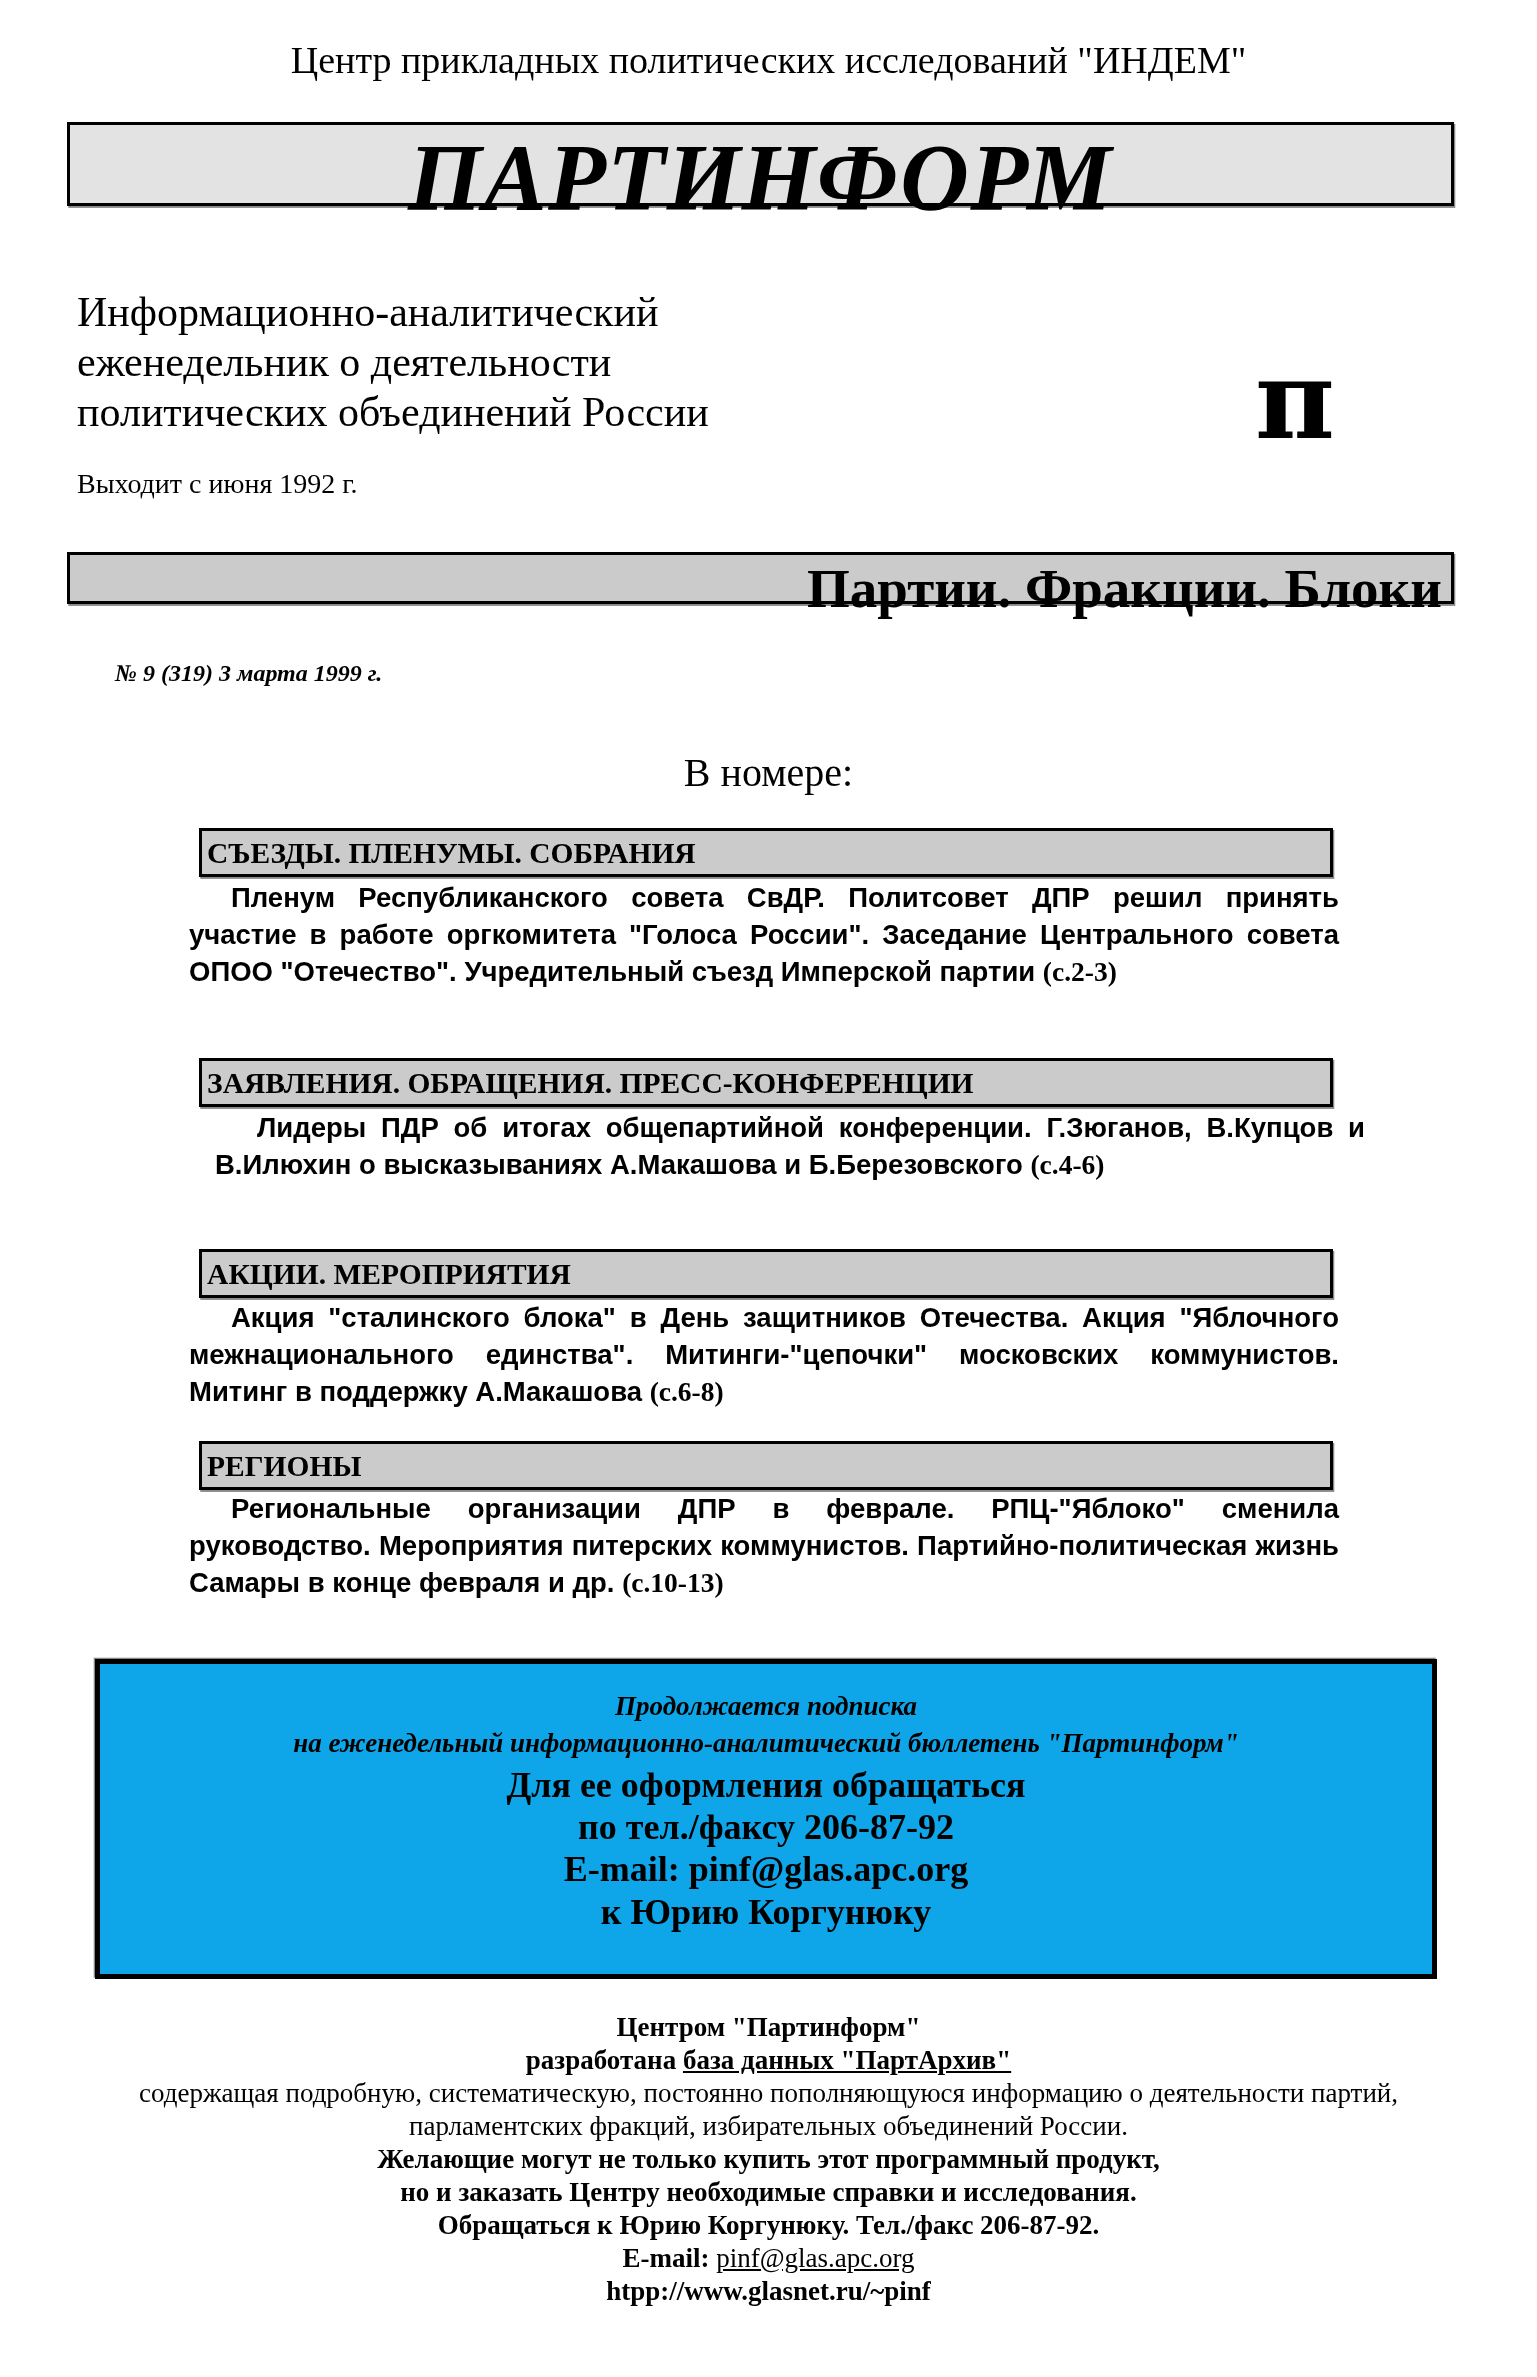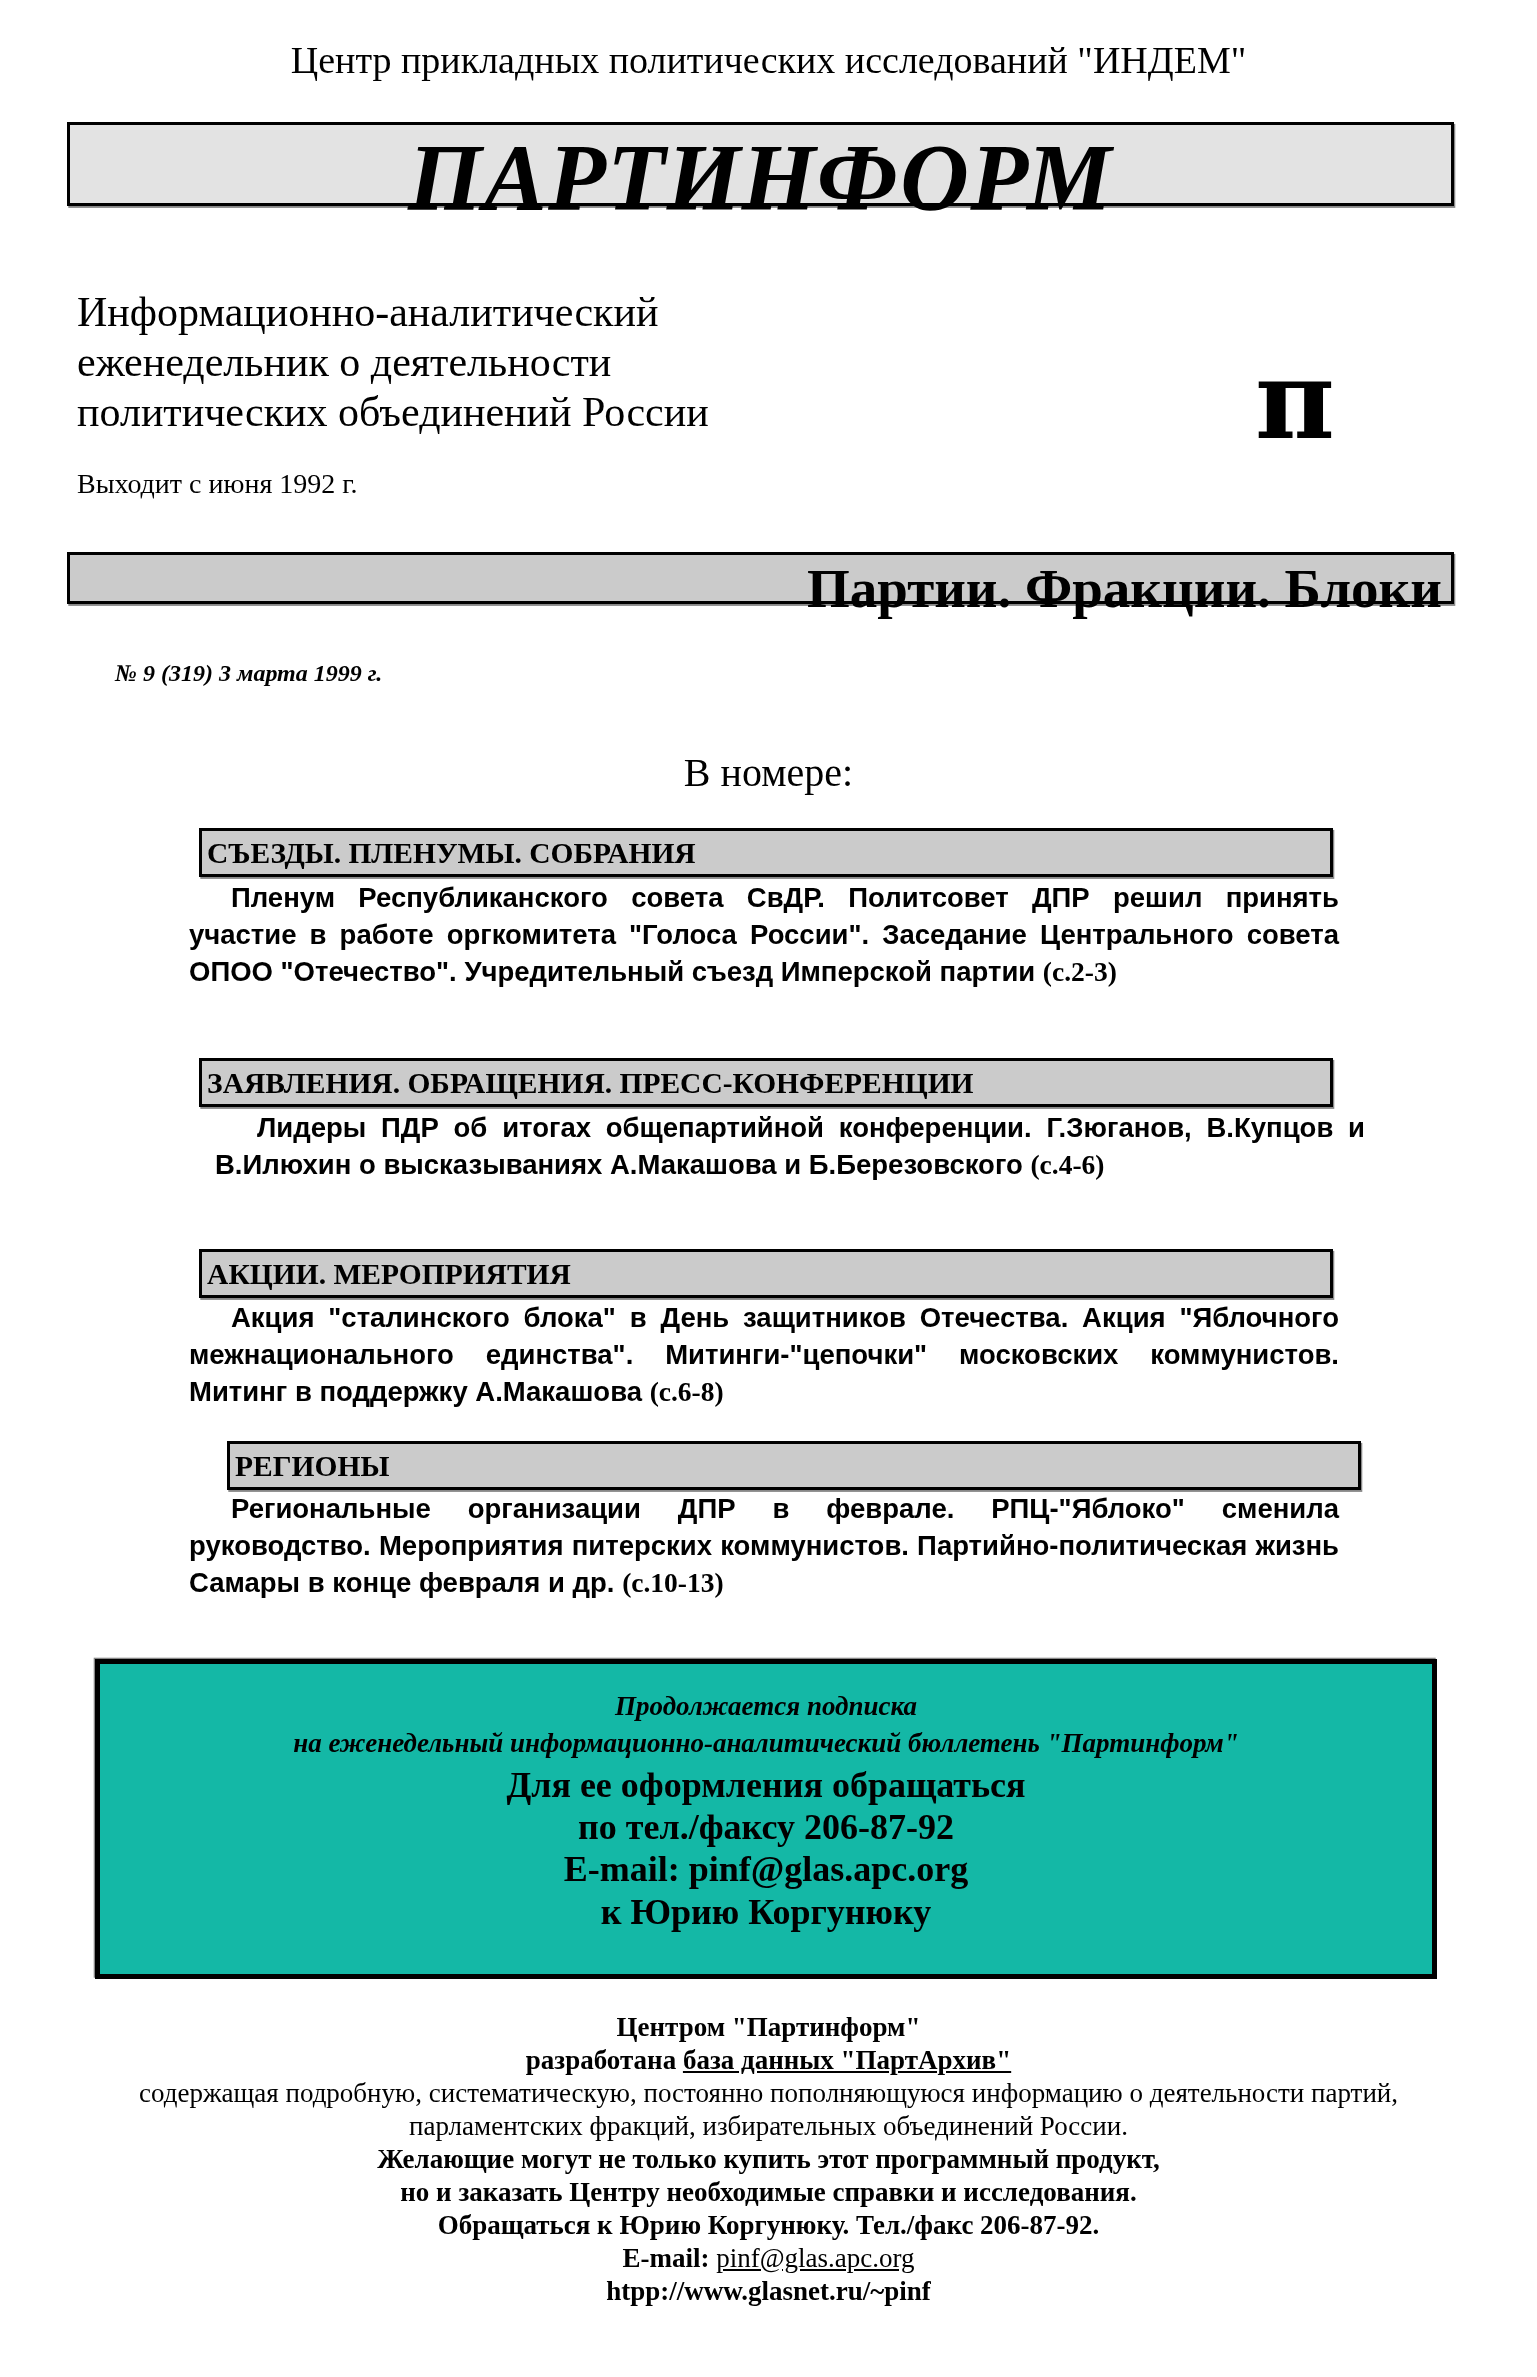--- a/index.html
+++ b/index.html
@@ -52,21 +52,21 @@
   }
   .topic-body {
     position: absolute; left: 189px; width: 1150px;
     font-family: "Liberation Sans", sans-serif; font-weight: bold;
     font-size: 27.5px; line-height: 37px; text-align: justify; text-indent: 42px;
   }
   .topic-body .pg { font-family: "Liberation Serif", serif; font-weight: bold; }
 
   #sub-box {
     top: 1659px; left: 95px; width: 1342px; height: 320px;
-    border: 5.8px solid #000; box-sizing: border-box; background: #14b8a6;
+    border: 5.8px solid #000; box-sizing: border-box; background: #0ea5e9;
     box-shadow: -1.3px -1.3px 0 #888;
   }
   #sub-box .line { position: absolute; left: 0; right: 0; text-align: center; }
   .it { font-style: italic; font-weight: bold; font-family: "Liberation Serif", serif; font-size: 27px; }
   .big { font-weight: bold; font-family: "Liberation Serif", serif; font-size: 36px; }
 
   #footer { top: 2011px; left: 0; width: 1537px; text-align: center; }
   #footer div { line-height: 33px; }
   .f-bold { font-weight: bold; font-size: 27px; }
   .f-reg { font-size: 27px; }
@@ -116,21 +116,21 @@
 </div>
 
 <div class="topic-head" style="top:1249px;">
   <span>АКЦИИ. МЕРОПРИЯТИЯ</span>
 </div>
 <div class="topic-body" style="top:1299px;">
   <span>Акция "сталинского блока" в День защитников Отечества. Акция "Яблочного межнационального единства". Митинги-"цепочки" московских коммунистов. Митинг в поддержку А.Макашова</span>
   <span class="pg">(с.6-8)</span>
 </div>
 
-<div class="topic-head" style="top:1441px;margin-left:28px;">
+<div class="topic-head" style="top:1441px;">
   <span>РЕГИОНЫ</span>
 </div>
 <div class="topic-body" style="top:1490px;">
   <span>Региональные организации ДПР в феврале. РПЦ-"Яблоко" сменила руководство. Мероприятия питерских коммунистов. Партийно-политическая жизнь Самары в конце февраля и др.</span>
   <span class="pg">(с.10-13)</span>
 </div>
 
 <div id="sub-box" class="abs">
   <div class="line it" style="top:27px;">Продолжается подписка</div>
   <div class="line it" style="top:64px;">на еженедельный информационно-аналитический бюллетень "Партинформ"</div>

